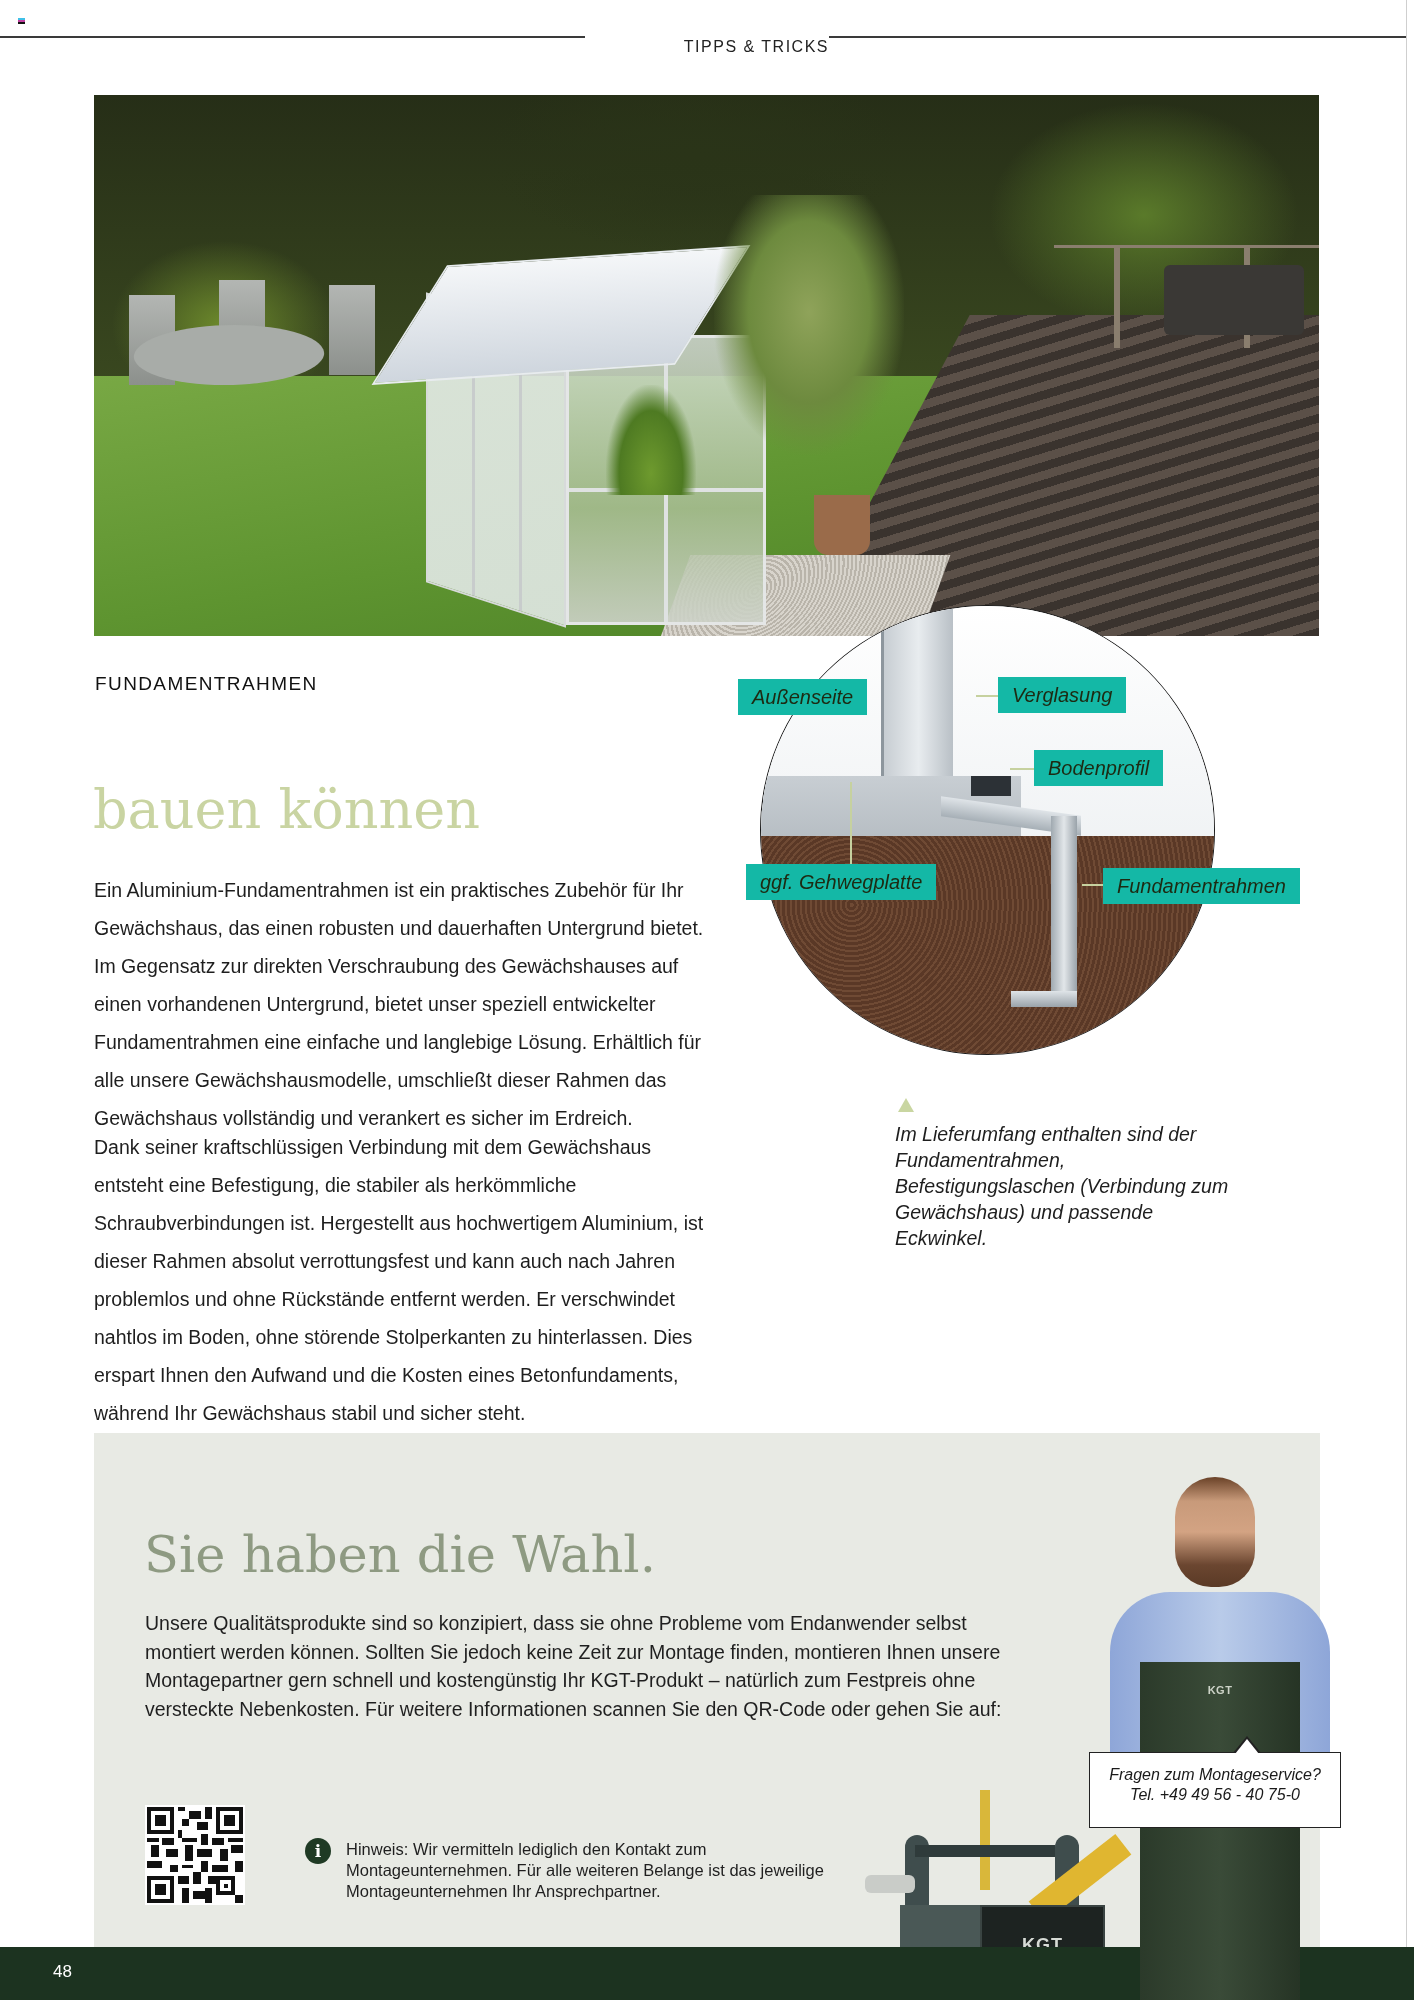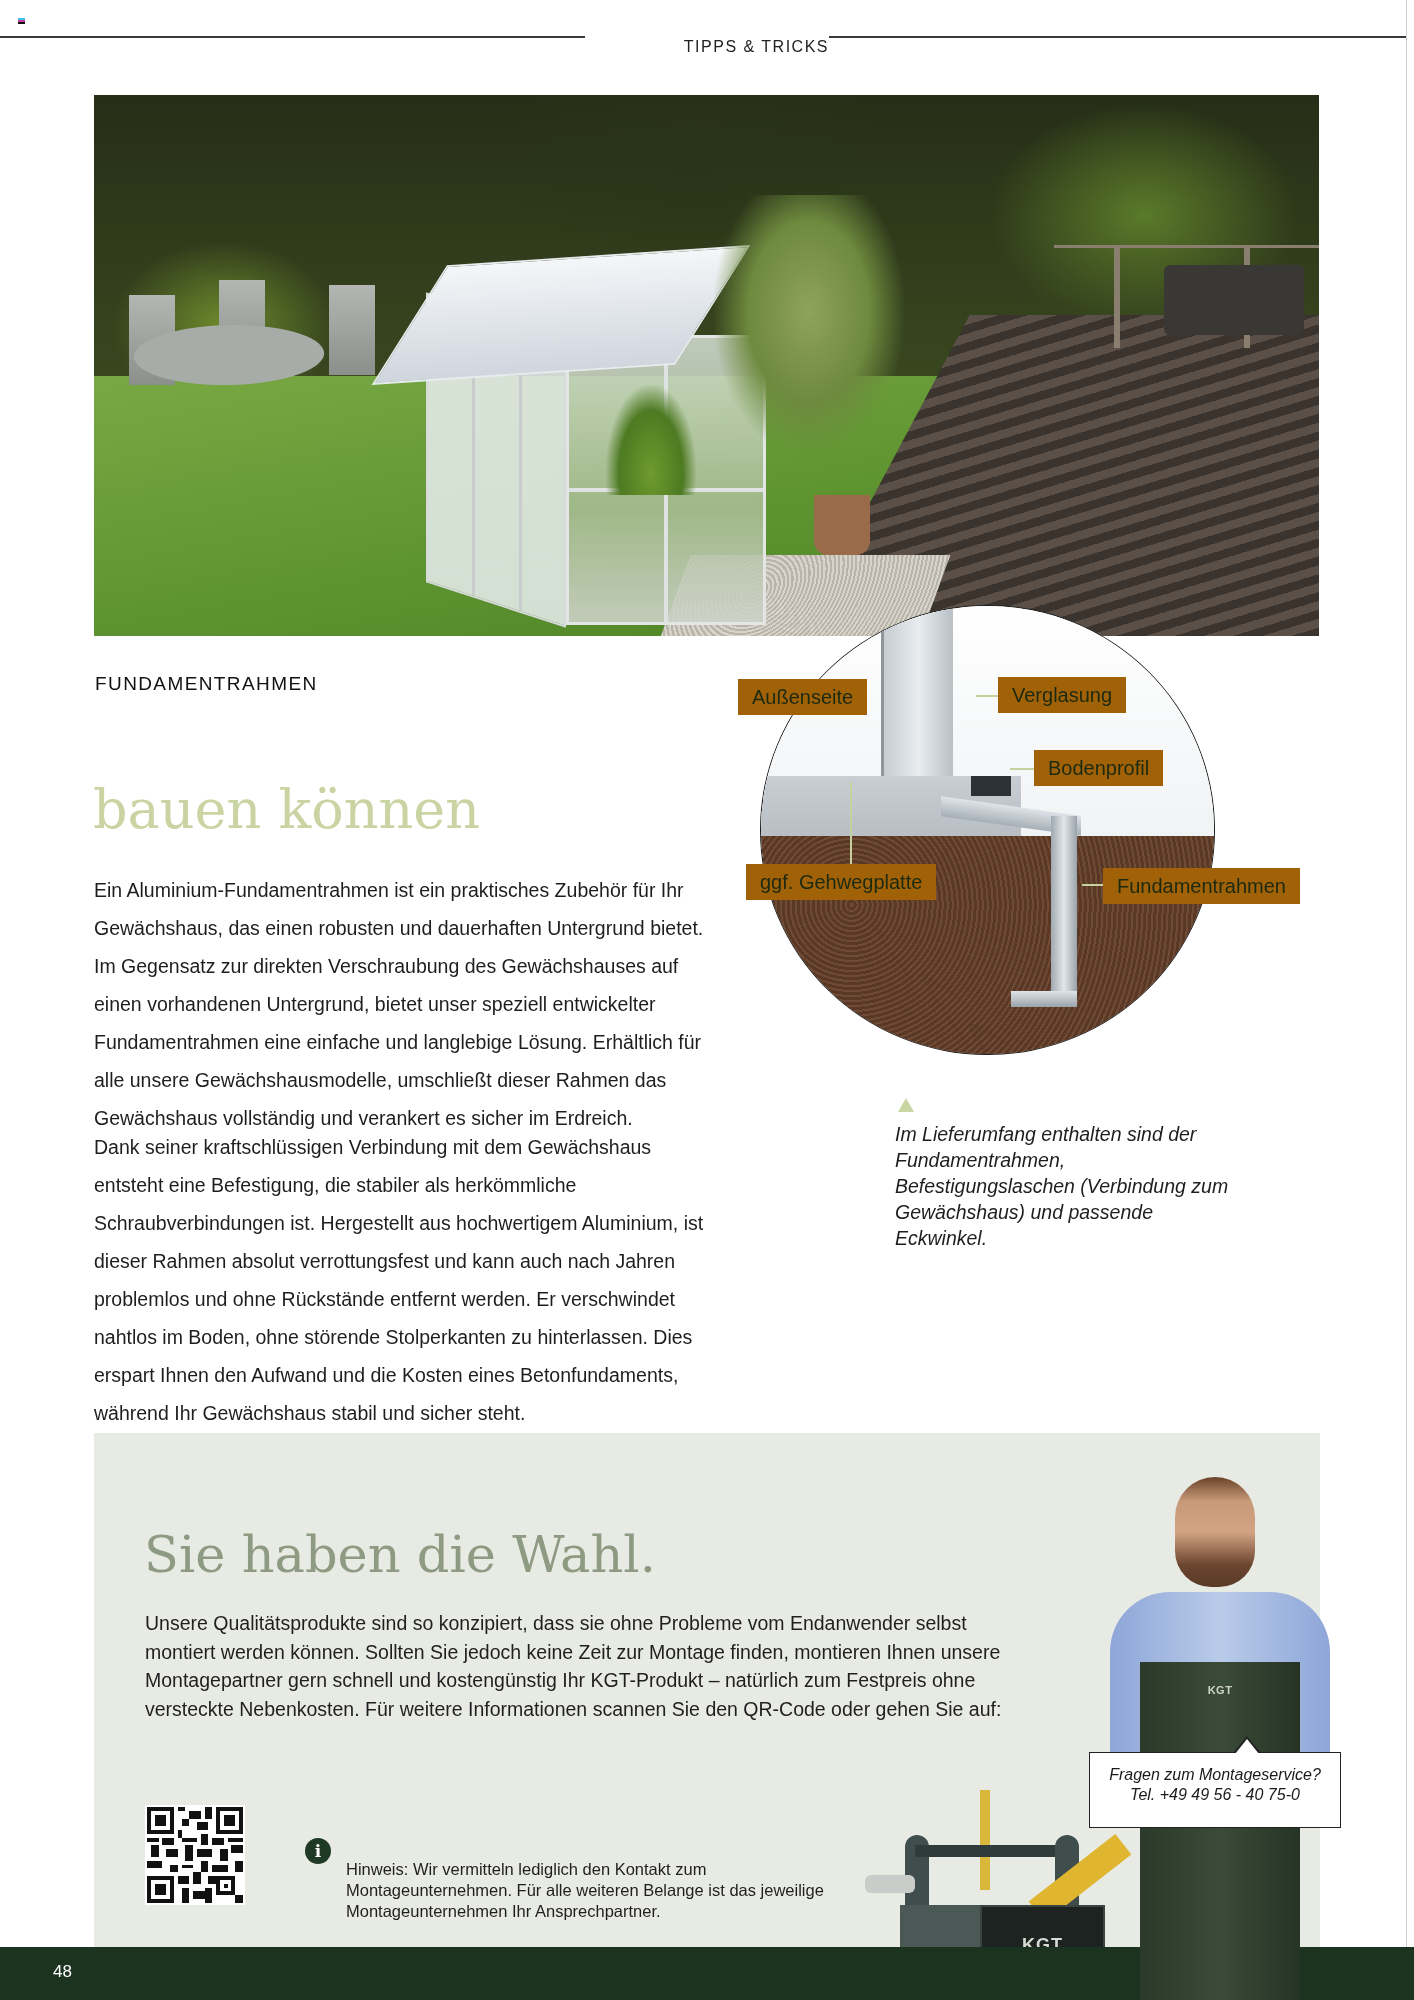--- a/index.html
+++ b/index.html
@@ -71,21 +71,21 @@
   .diagram .slab { position: absolute; left: 0; top: 170px; width: 260px; height: 80px; background: linear-gradient(180deg, #c8ced3 0%, #b2b9bf 100%); }
   .diagram .soil { position: absolute; left: 0; top: 230px; width: 100%; height: 230px;
     background:
       repeating-radial-gradient(circle at 20% 30%, #6f4a34 0 2px, #5a3826 2px 5px),
       #5e3b29; }
   .diagram .profile-h { position: absolute; left: 180px; top: 200px; width: 140px; height: 20px; background: linear-gradient(180deg, #dfe4e8, #a6afb6); transform: skewY(8deg); }
   .diagram .profile-v { position: absolute; left: 290px; top: 210px; width: 26px; height: 190px; background: linear-gradient(90deg, #a0a9b0, #e2e6e9, #9aa3aa); }
   .diagram .profile-foot { position: absolute; left: 250px; top: 385px; width: 66px; height: 16px; background: linear-gradient(180deg, #dfe4e8, #9aa3aa); }
   .diagram .bracket { position: absolute; left: 210px; top: 170px; width: 40px; height: 20px; background: #2c3136; }
 
-  .callout { position: absolute; height: 36px; padding: 0 14px; background: #a16207; 
+  .callout { position: absolute; height: 36px; padding: 0 14px; background: #14b8a6; font-style: italic;
     font-size: 20px; line-height: 36px; color: #1d2a12; white-space: nowrap; }
   .callout.outside { left: 738px; top: 679px; }
   .callout.glazing { left: 998px; top: 677px; }
   .callout.floor-profile { left: 1034px; top: 750px; }
   .callout.slab-label { left: 746px; top: 864px; }
   .callout.frame { left: 1103px; top: 868px; }
   .leader { position: absolute; height: 2px; background: #c6d19f; }
   .leader.v { width: 2px; height: auto; }
 
   .tri-icon { position: absolute; left: 898px; top: 1098px; width: 0; height: 0; border-left: 8px solid transparent; border-right: 8px solid transparent; border-bottom: 14px solid #c9d6a1; }
@@ -96,21 +96,21 @@
   .panel-title { position: absolute; left: 144px; top: 1462px; width: 1000px; font-family: "DejaVu Serif", "Liberation Serif", serif;
     font-size: 51px; line-height: 62px; color: #8e9a82; font-weight: normal; }
   .panel-body { position: absolute; left: 145px; top: 1609px; width: 890px; font-size: 19.5px; line-height: 28.5px; color: #1f1f1f; }
   .panel-url { display: block; }
 
   .qr { position: absolute; left: 145px; top: 1805px; width: 100px; height: 100px; background: #ffffff; padding: 2px; }
   .qr svg { width: 96px; height: 96px; display: block; }
 
   .info-icon { position: absolute; left: 305px; top: 1838px; width: 26px; height: 26px; border-radius: 50%; background: #1f3a24; color: #fff;
     font-family: "DejaVu Serif", serif; font-weight: bold; font-size: 17px; line-height: 26px; text-align: center; }
-  .note { position: absolute; left: 346px; top: 1839px; width: 480px; font-size: 16.5px; line-height: 21px; color: #1f1f1f; margin-top: 20px; }
+  .note { position: absolute; left: 346px; top: 1839px; width: 480px; font-size: 16.5px; line-height: 21px; color: #1f1f1f; }
 
   
   .worker { position: absolute; left: 1100px; top: 1472px; width: 240px; height: 528px; }
   .worker .head { position: absolute; left: 75px; top: 5px; width: 80px; height: 110px; border-radius: 40px 40px 36px 36px; background: linear-gradient(180deg, #6a4228 0%, #c89a7a 22%, #d3a383 50%, #6b4630 80%, #5a3a26 100%); }
   .worker .shirt { position: absolute; left: 10px; top: 120px; width: 220px; height: 190px; border-radius: 60px 60px 10px 10px; background: linear-gradient(90deg, #8ea6d8 0%, #b9cbe9 50%, #8ea6d8 100%); }
   .worker .apron { position: absolute; left: 40px; top: 190px; width: 160px; height: 340px; background: linear-gradient(90deg, #2b3a2a 0%, #3a4b38 50%, #263425 100%); }
   .worker .apron-logo { position: absolute; left: 100px; top: 212px; width: 40px; font-size: 11px; font-weight: bold; color: #cdd3c8; text-align: center; letter-spacing: 0.5px; }
   .bubble { position: absolute; left: 1089px; top: 1752px; width: 252px; height: 76px; background: #fff; border: 1.5px solid #222;
     font-style: italic; font-size: 16px; line-height: 20px; text-align: center; color: #1a1a1a; padding-top: 12px; }
   .bubble::before { content: ""; position: absolute; left: 143px; top: -17px; border-left: 14px solid transparent; border-right: 14px solid transparent; border-bottom: 17px solid #222; }

